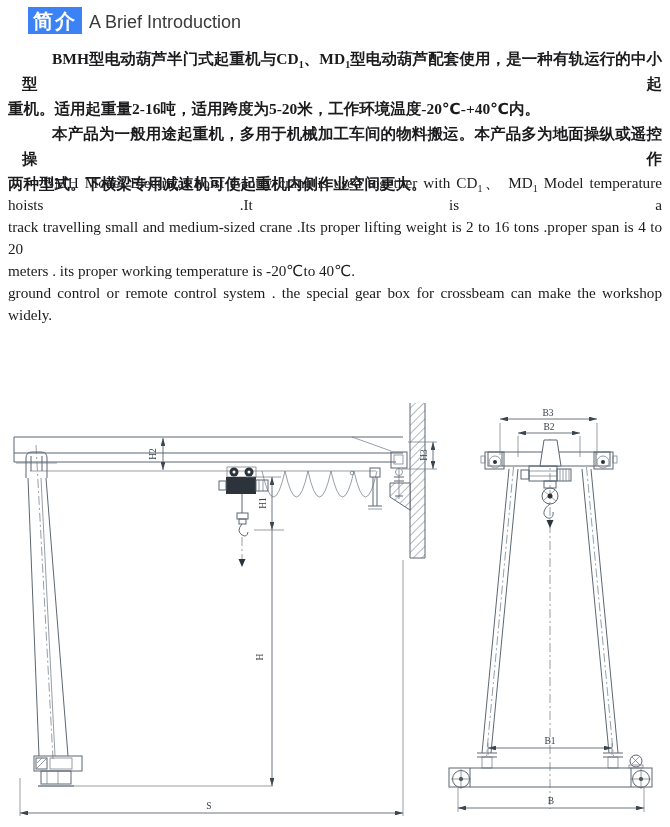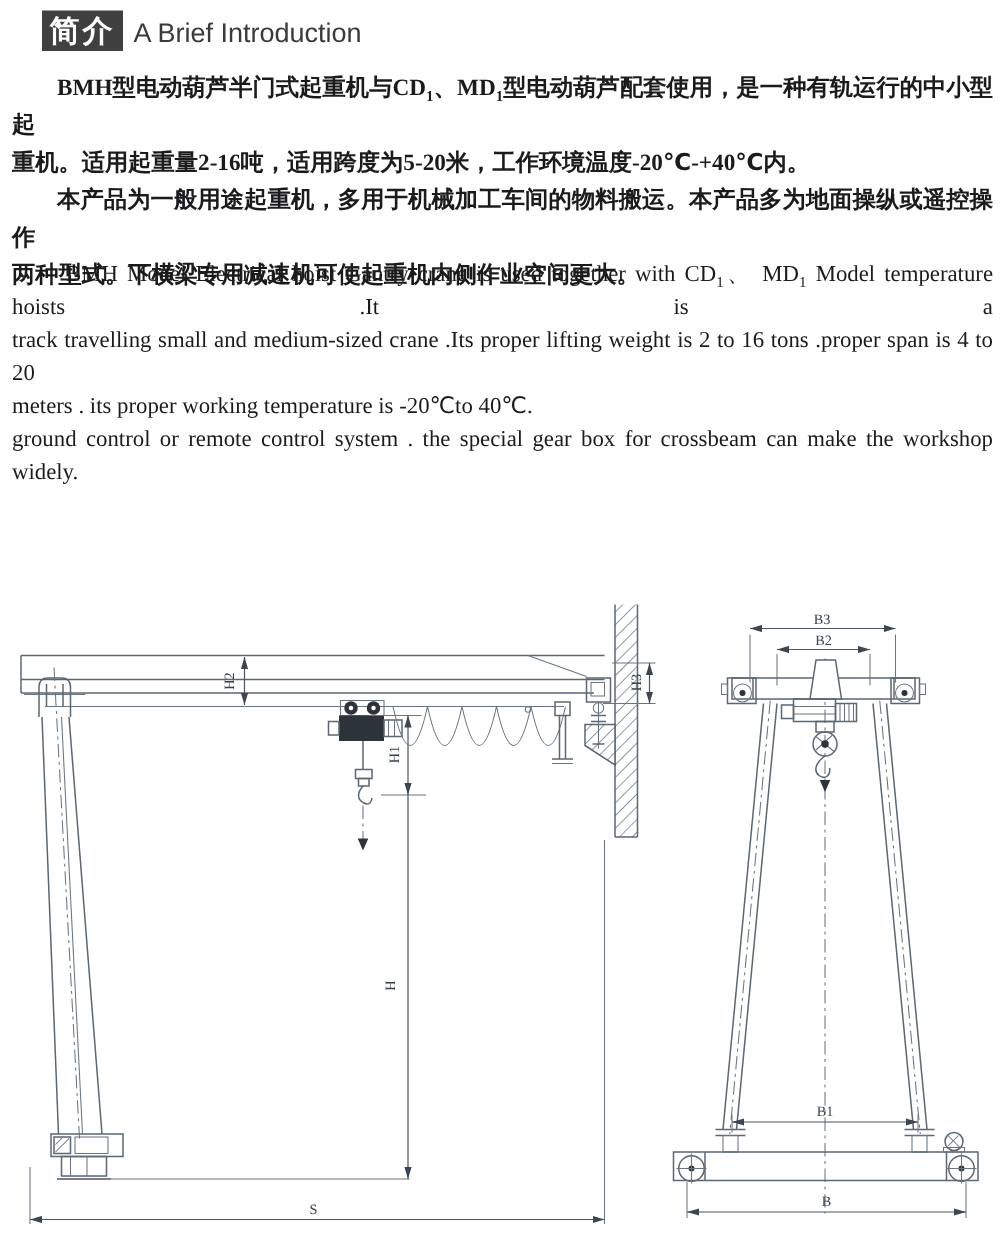--- a/index.html
+++ b/index.html
@@ -3,30 +3,30 @@
 <meta charset="utf-8">
 <style>
   html,body { margin:0; padding:0; }
   body {
     width:670px; height:827px; background:#ffffff; position:relative;
     font-family:"Liberation Serif","DejaVu Sans",serif; color:#1b1b1d;
     overflow:hidden;
   }
   .hdr { position:absolute; left:28px; top:7px; display:flex; align-items:flex-end; gap:7px; }
   .badge {
-    background:#404040; color:#ffffff; font-family:"Liberation Sans","DejaVu Sans",sans-serif;
+    background:#3b82f6; color:#ffffff; font-family:"Liberation Sans","DejaVu Sans",sans-serif;
     font-weight:bold; font-size:20px; line-height:1; padding:4px 5px 3px; letter-spacing:2px;
   }
   .hdr-title { font-family:"Liberation Sans","DejaVu Sans",sans-serif; font-size:18px; color:#3a3a3c; padding-bottom:1px; }
 
   .zh { position:absolute; left:8px; right:8px; top:46px; font-weight:bold; font-size:15.5px; line-height:25px; }
   .en { position:absolute; left:8px; right:8px; top:172px; font-size:15.2px; line-height:22px; }
   .ln { text-align:justify; }
   .ln.full { text-align-last:justify; }
-  .zh .ln.ind { text-indent:30px; }
+  .zh .ln.ind { text-indent:30px;margin-left:14px; }
   .en .ln.ind { text-indent:36px; }
   sub { font-size:10px; line-height:0; }
 
   svg.draw { position:absolute; left:0; top:385px; }
   .s    { stroke:#5b6772; stroke-width:1; fill:none; }
   .thin { stroke:#6a7580; stroke-width:0.7; fill:none; }
   .cl   { stroke:#6a7580; stroke-width:0.7; stroke-dasharray:9 3 2 3; fill:none; }
   .dim  { stroke:#4a545e; stroke-width:0.8; fill:none; }
   .dark { fill:#2c333a; stroke:none; }
   .wfill{ fill:#ffffff; stroke:#5b6772; stroke-width:1; }

